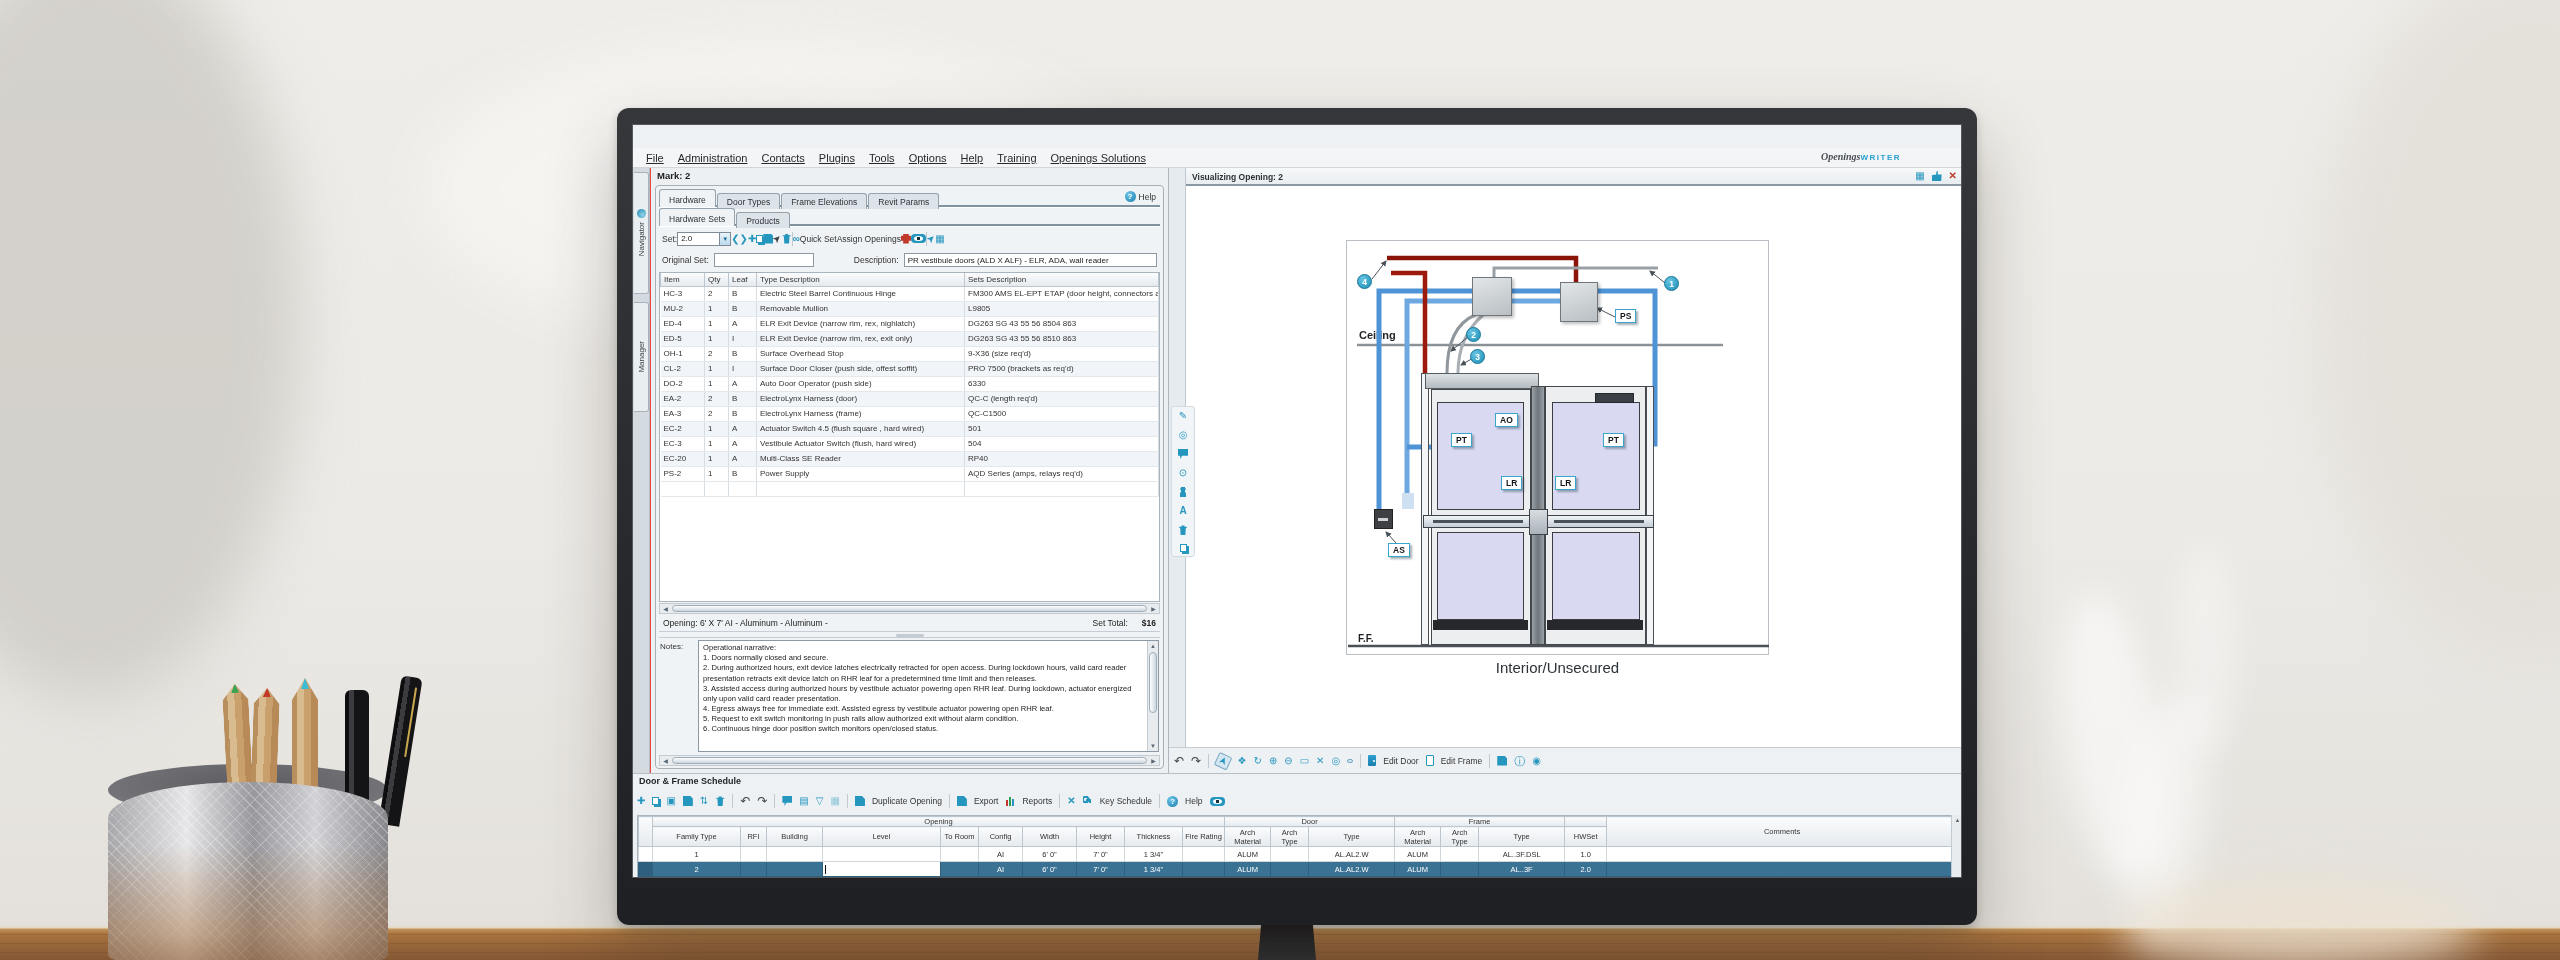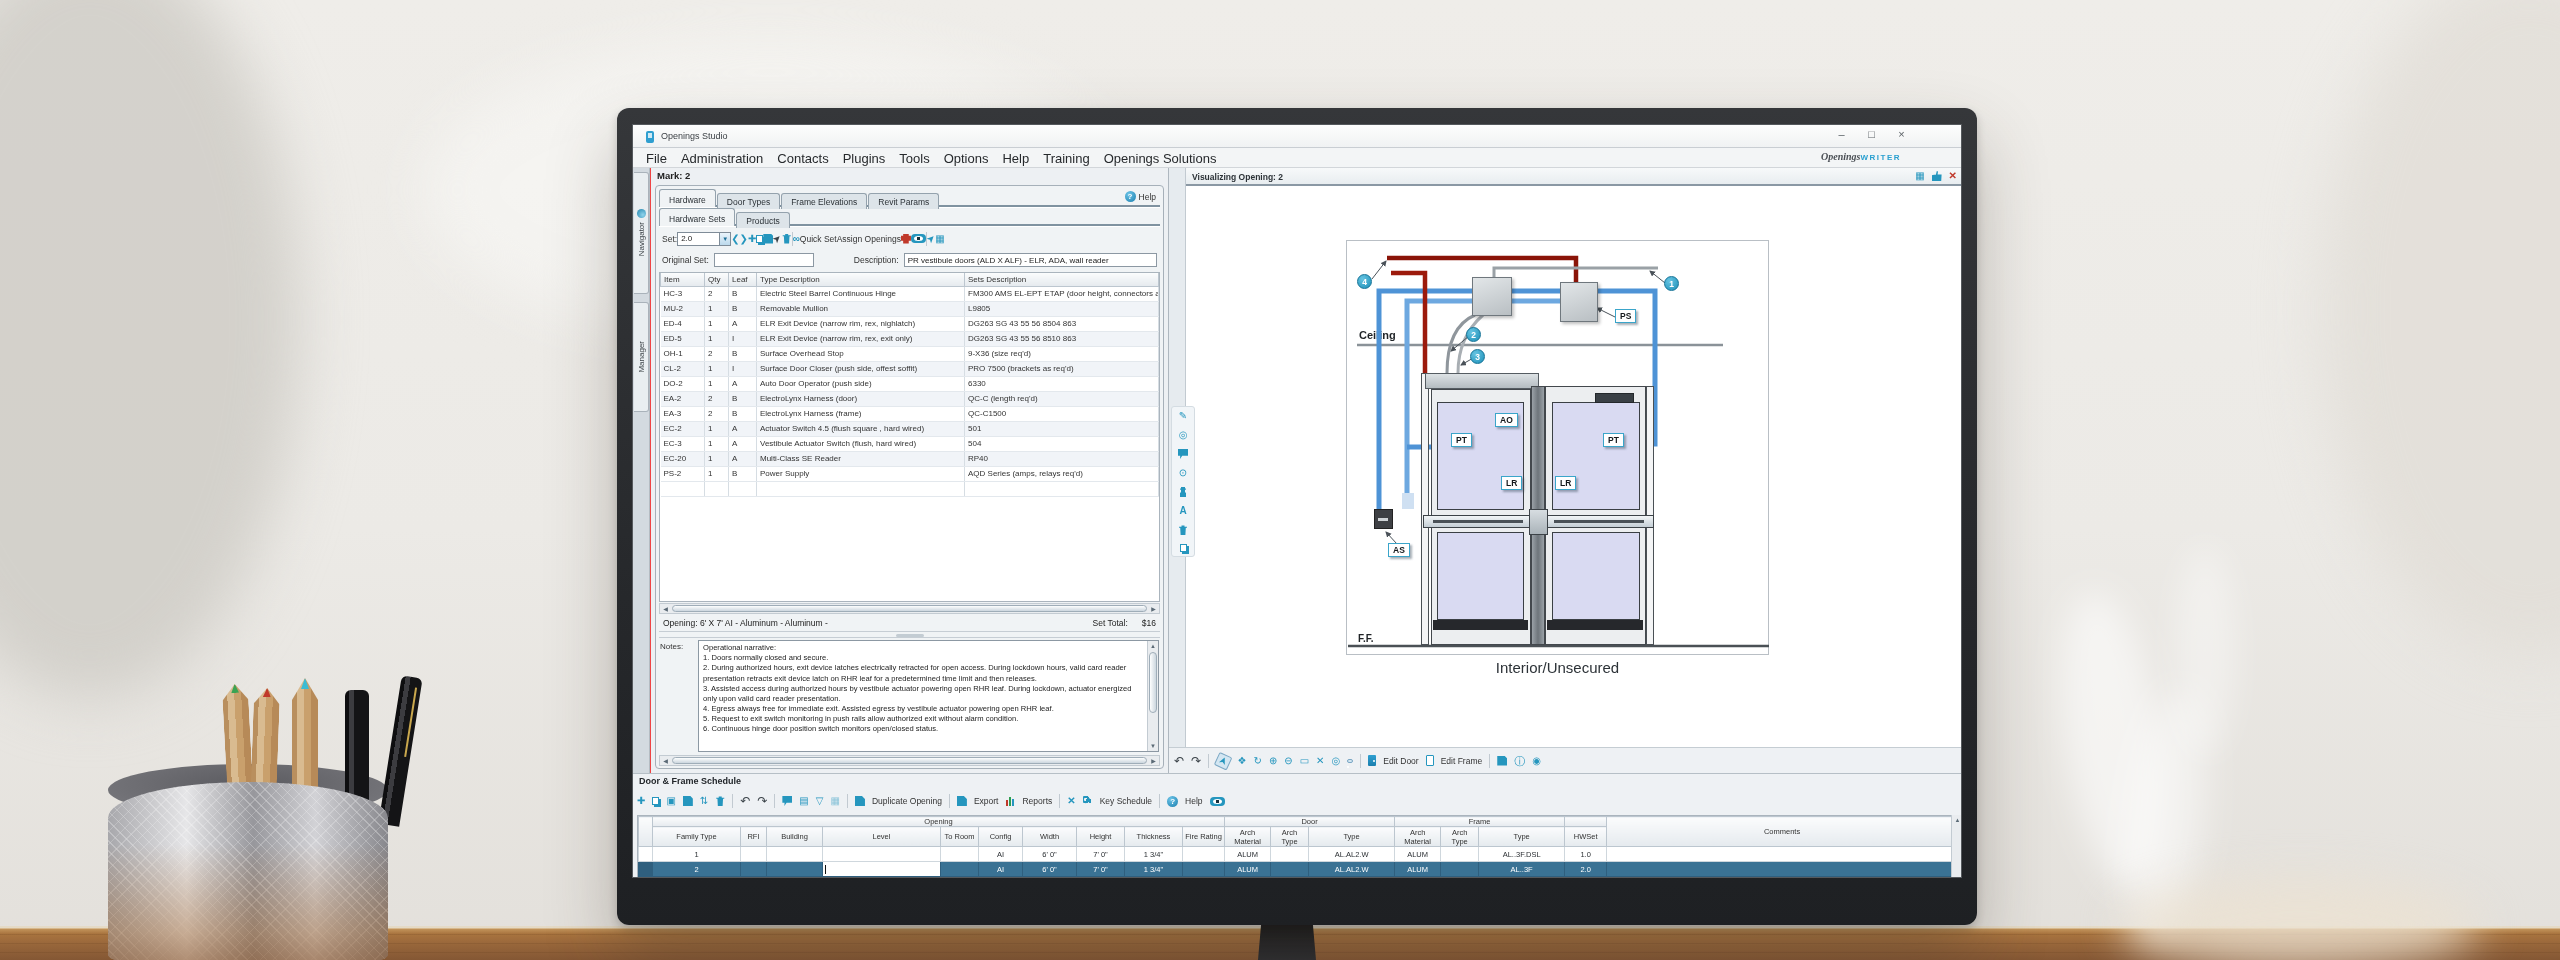--- a/index.html
+++ b/index.html
@@ -63,21 +63,21 @@
   .titlebar { position:absolute; left:0; top:0; width:1330px; height:23px;
               background:linear-gradient(180deg,#fdfdfd,#f0f2f3); border-bottom:1px solid #c9ced3; }
   .appicon { position:absolute; left:13px; top:6px; width:8px; height:12px; background:#2f9fd0; border-radius:2px; }
   .appicon::after { content:""; position:absolute; left:2px; top:2px; width:4px; height:5px; background:#cfeaf5; }
   .apptitle { position:absolute; left:28px; top:6px; font-size:9px; color:#3a3f44; }
   .winbtns { position:absolute; right:55px; top:3px; display:flex; gap:17px; color:#5a6065; font-size:11px; }
   .winbtns span { width:13px; text-align:center; cursor:default; }
 
   .menubar { position:absolute; left:0; top:23px; width:1330px; height:20px; background:#f3f5f6; border-bottom:1px solid #d2d6da; }
   .menuitems { position:absolute; left:6px; top:0; height:20px; display:flex; align-items:center; }
-  .menuitems span { font-size:13px; color:#26292c; padding:0 7px; }
+  .menuitems span { font-size:11px; color:#26292c; padding:0 7px;text-decoration:underline; }
   .brand { position:absolute; right:62px; top:3px; font-size:10px; }
   .brand .b1 { font-family:"Liberation Serif", serif; font-style:italic; color:#4a4f55; font-weight:bold; }
   .brand .b2 { color:#2aa0d0; font-weight:bold; font-size:8px; letter-spacing:1.5px; }
 
   .main { position:absolute; left:0; top:43px; width:1330px; height:605px; background:#ef4444; }
 
   
   .side-strip { position:absolute; left:0; top:0; width:17px; height:605px; background:#d3dae0; border-right:1px solid #b3bcc3; }
   .vtab { position:absolute; left:1px; width:15px; background:#e9eef1; border:1px solid #a9b2ba; border-left:none; border-radius:0 3px 3px 0;
           display:flex; flex-direction:column; align-items:center; justify-content:center; gap:4px; }
@@ -243,29 +243,20 @@
   </div>
 
   <div class="steam st1"></div>
   <div class="steam st2"></div>
   <div class="steam st3"></div>
   <div class="mugglow"></div>
 
   <div class="monitor">
     <div class="screen">
 
-      <div class="titlebar">
-        <span class="appicon"></span>
-        <span class="apptitle">Openings Studio</span>
-        <div class="winbtns">
-          <span>–</span>
-          <span>□</span>
-          <span>×</span>
-        </div>
-      </div>
 
       <div class="menubar">
         <div class="menuitems">
           <span>File</span>
           <span>Administration</span>
           <span>Contacts</span>
           <span>Plugins</span>
           <span>Tools</span>
           <span>Options</span>
           <span>Help</span>
@@ -464,21 +455,21 @@
             <div class="hscroll">
               <span class="arr">◀</span>
               <span class="thumb"></span>
               <span class="arr">▶</span>
             </div>
 
             <div class="sumrow">
               <span>Opening:</span>&nbsp;
               <span>6' X 7' AI - Aluminum - Aluminum -</span>
               <span style="margin-left:auto;">Set Total:</span>
-              <span style="margin-left:14px;">$16</span>
+              <span style="margin-left:14px;font-weight:bold;">$16</span>
             </div>
             <div class="splitter"></div>
 
             <div class="notesrow">
               <span class="noteslabel">Notes:</span>
               <div class="notesbox">
                 <div class="notestext">Operational narrative:
 1. Doors normally closed and secure.
 2. During authorized hours, exit device latches electrically retracted for open access. During lockdown hours, valid card reader presentation retracts exit device latch on RHR leaf for a predetermined time limit and then releases.
 3. Assisted access during authorized hours by vestibule actuator powering open RHR leaf.  During lockdown, actuator energized only upon valid card reader presentation.

